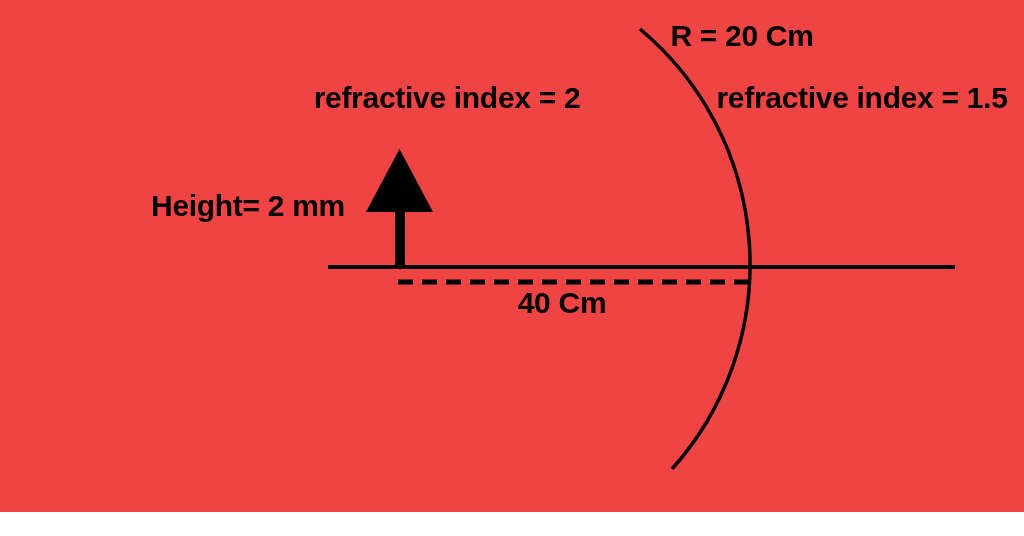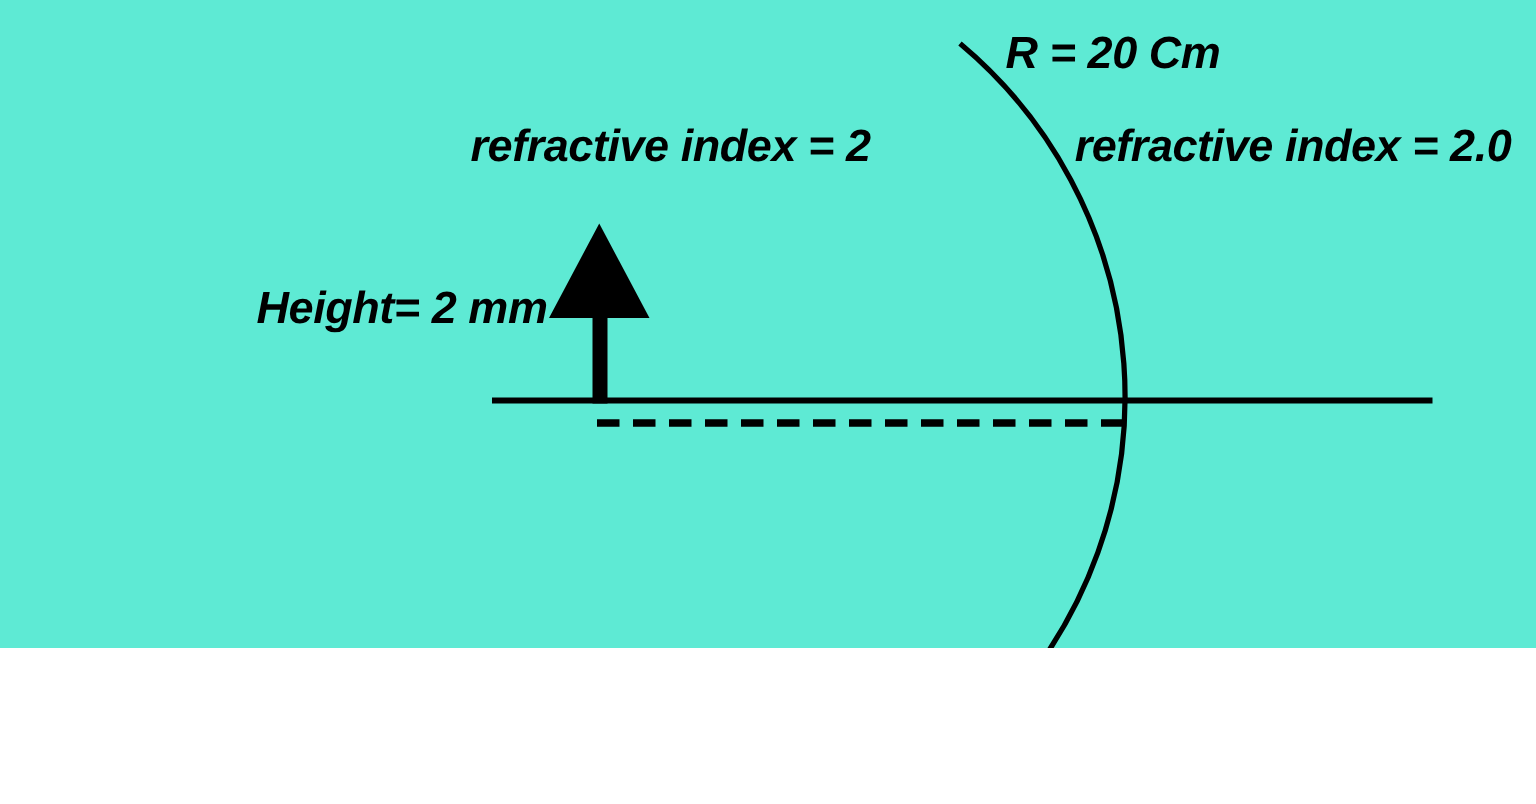--- a/index.html
+++ b/index.html
@@ -3,25 +3,24 @@
 <meta charset="utf-8">
 <style>
   html, body {
     margin: 0;
     padding: 0;
     background: #ffffff;
   }
   .stage {
     position: relative;
     width: 1024px;
-    height: 432px;
-    background: #5eead4;
+    height: 512px;
+    background: #ef4444;
     overflow: hidden;
     font-family: "Liberation Sans", sans-serif;
-    font-style: italic;
   }
   .art {
     position: absolute;
     left: 0;
     top: 0;
     width: 1024px;
     height: 536px;
   }
   .ink {
     stroke: #000000;
@@ -37,21 +36,21 @@
     color: #000000;
     font-weight: 700;
     font-size: 30px;
     line-height: 1;
     white-space: nowrap;
     letter-spacing: -0.3px;
   }
   .label-medium-left    { left: 447px; top: 83px; }
   .label-medium-right   { left: 862px; top: 83px; }
   .label-radius         { left: 742px; top: 21px; }
-  .label-object-height  { left: 268px; top: 191px; }
+  .label-object-height  { left: 248px; top: 191px; }
   .label-object-distance{ left: 562px; top: 288px; }
 </style>
 </head>
 <body>
 
 <div class="stage">
 
   <svg class="art" viewBox="0 0 1024 536" xmlns="http://www.w3.org/2000/svg" aria-hidden="true">
 
     <line class="ink axis-line" x1="328" y1="267" x2="955" y2="267"></line>
@@ -63,18 +62,19 @@
     <g>
       <rect class="solid-fill" x="395" y="205" width="10" height="64"></rect>
       <polygon class="solid-fill" points="366,212 433,212 399.5,149"></polygon>
     </g>
   </svg>
 
   <div class="label label-radius">R = 20 Cm</div>
 
   <div class="label label-medium-left">refractive index = 2</div>
 
-  <div class="label label-medium-right">refractive index = 2.0</div>
+  <div class="label label-medium-right">refractive index = 1.5</div>
 
   <div class="label label-object-height">Height= 2 mm</div>
 
+  <div class="label label-object-distance">40 Cm</div>
 
 </div>
 
 </body></html>

